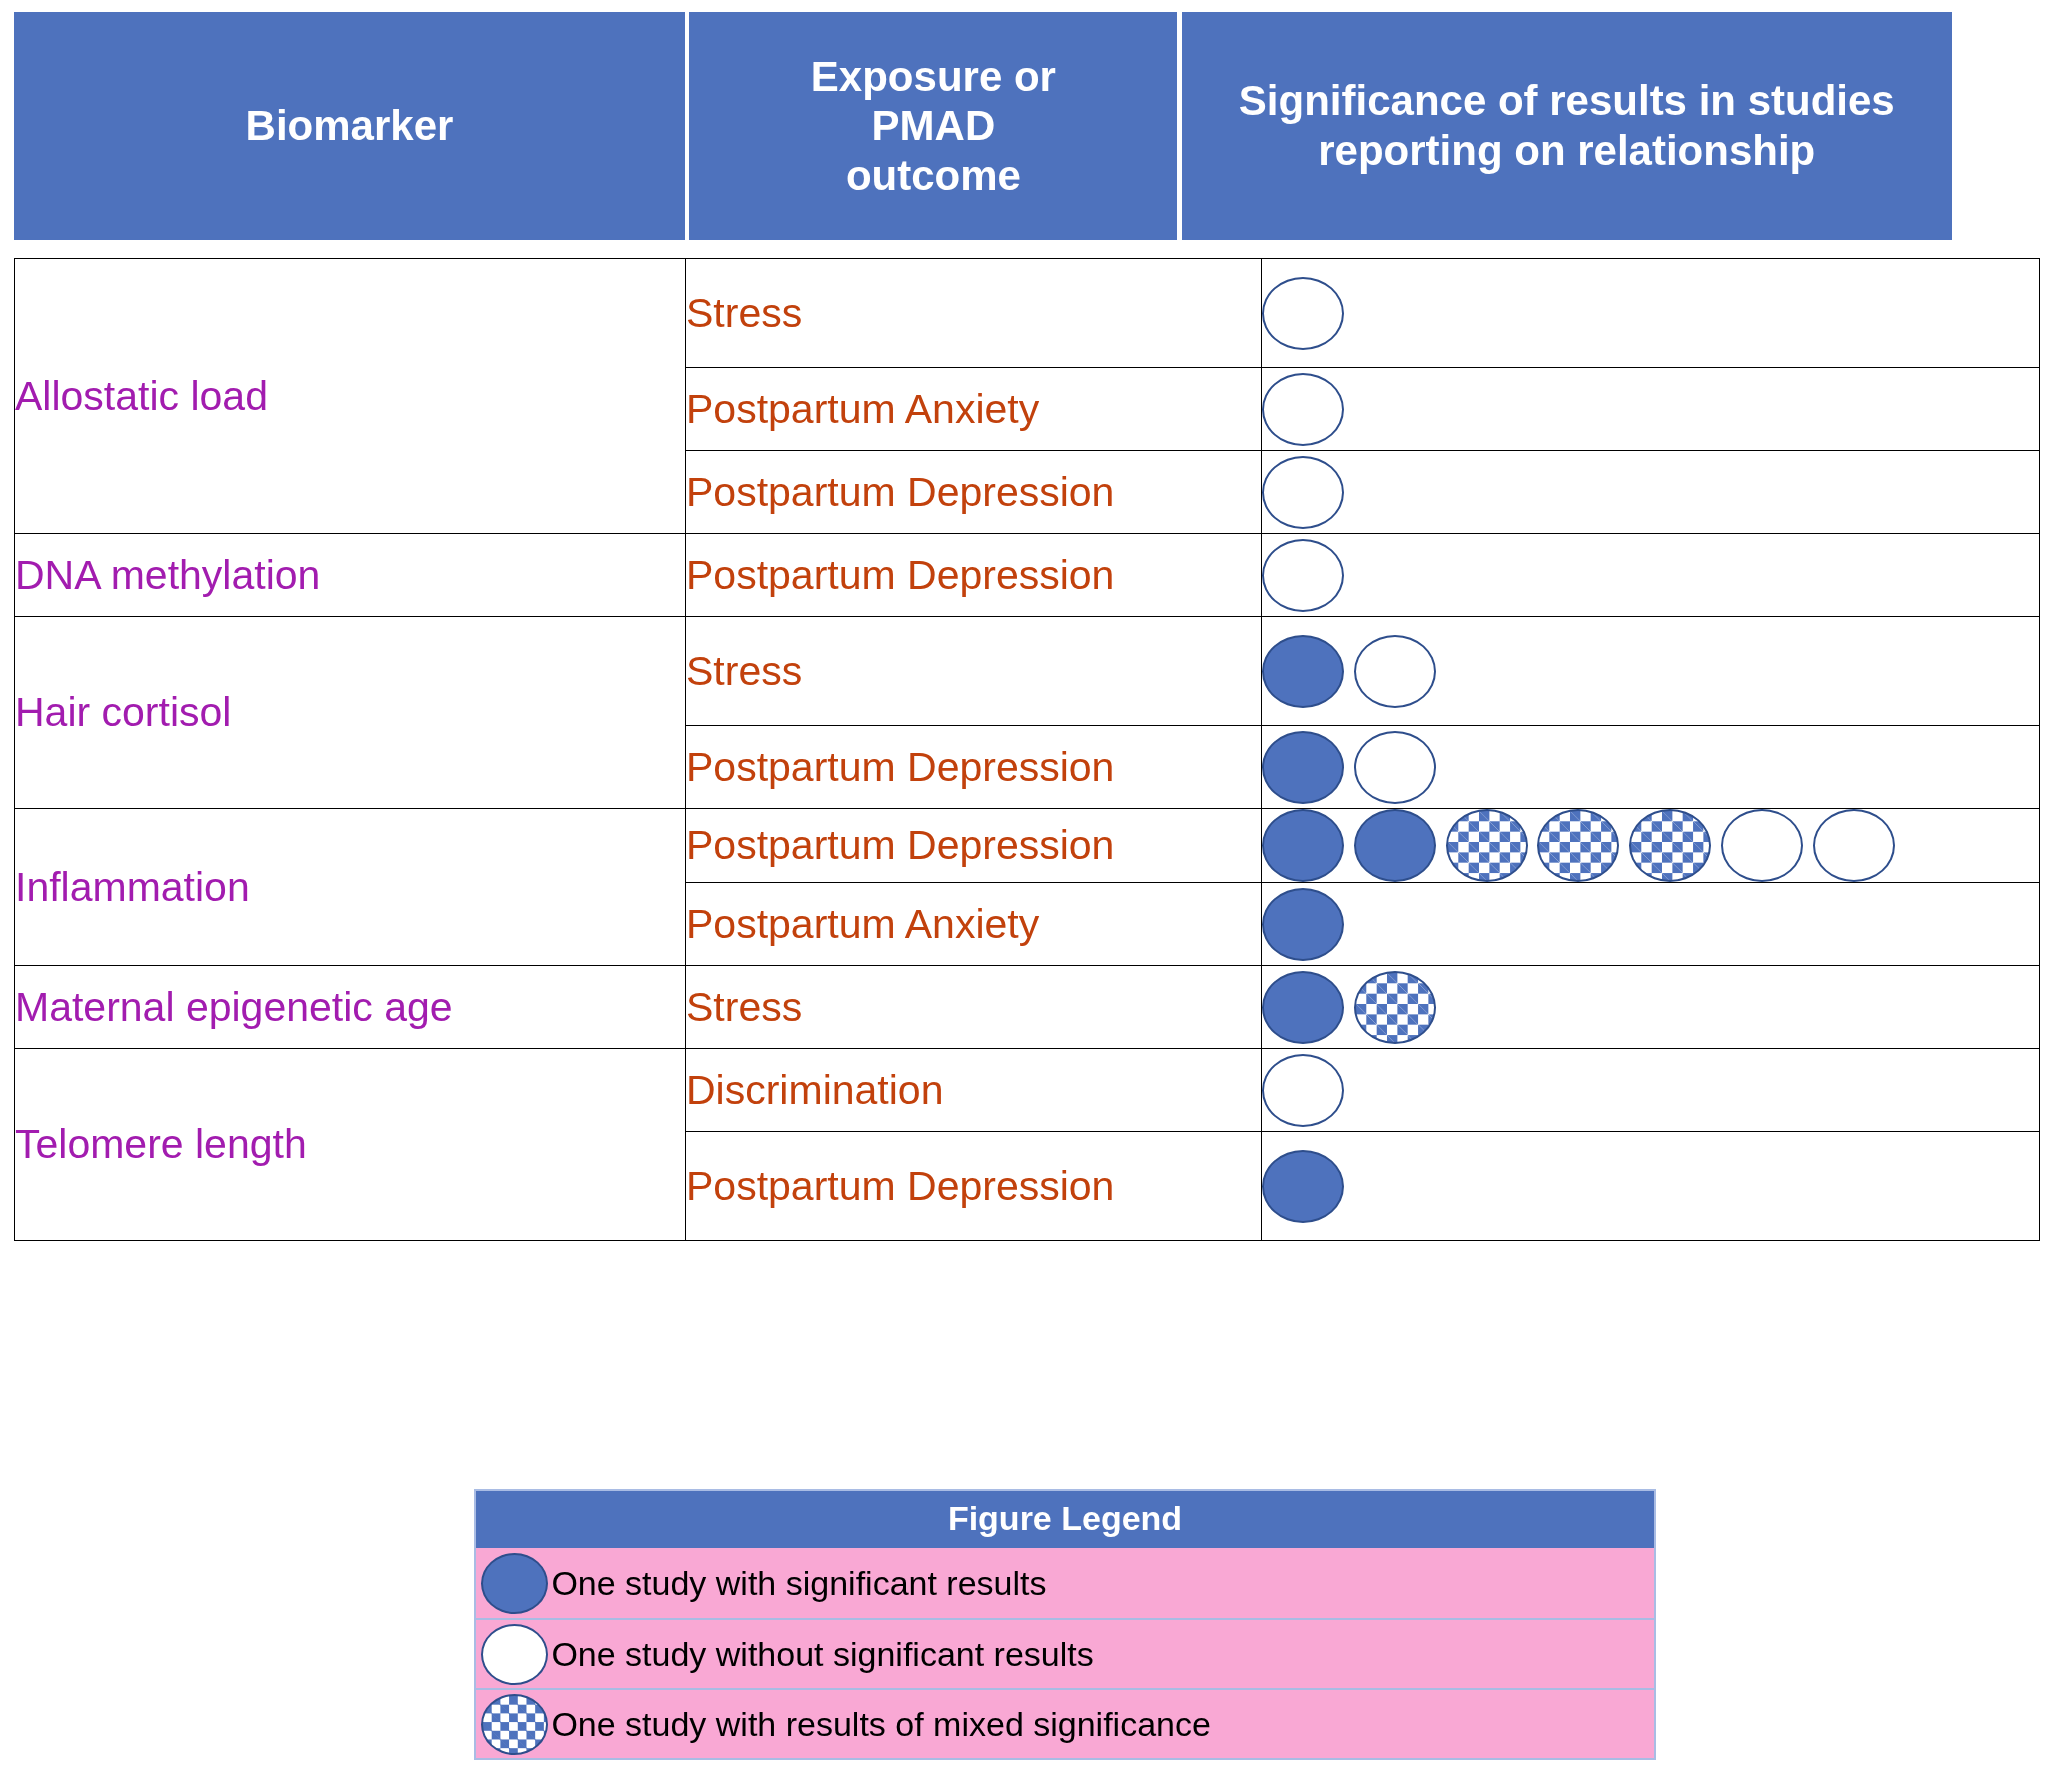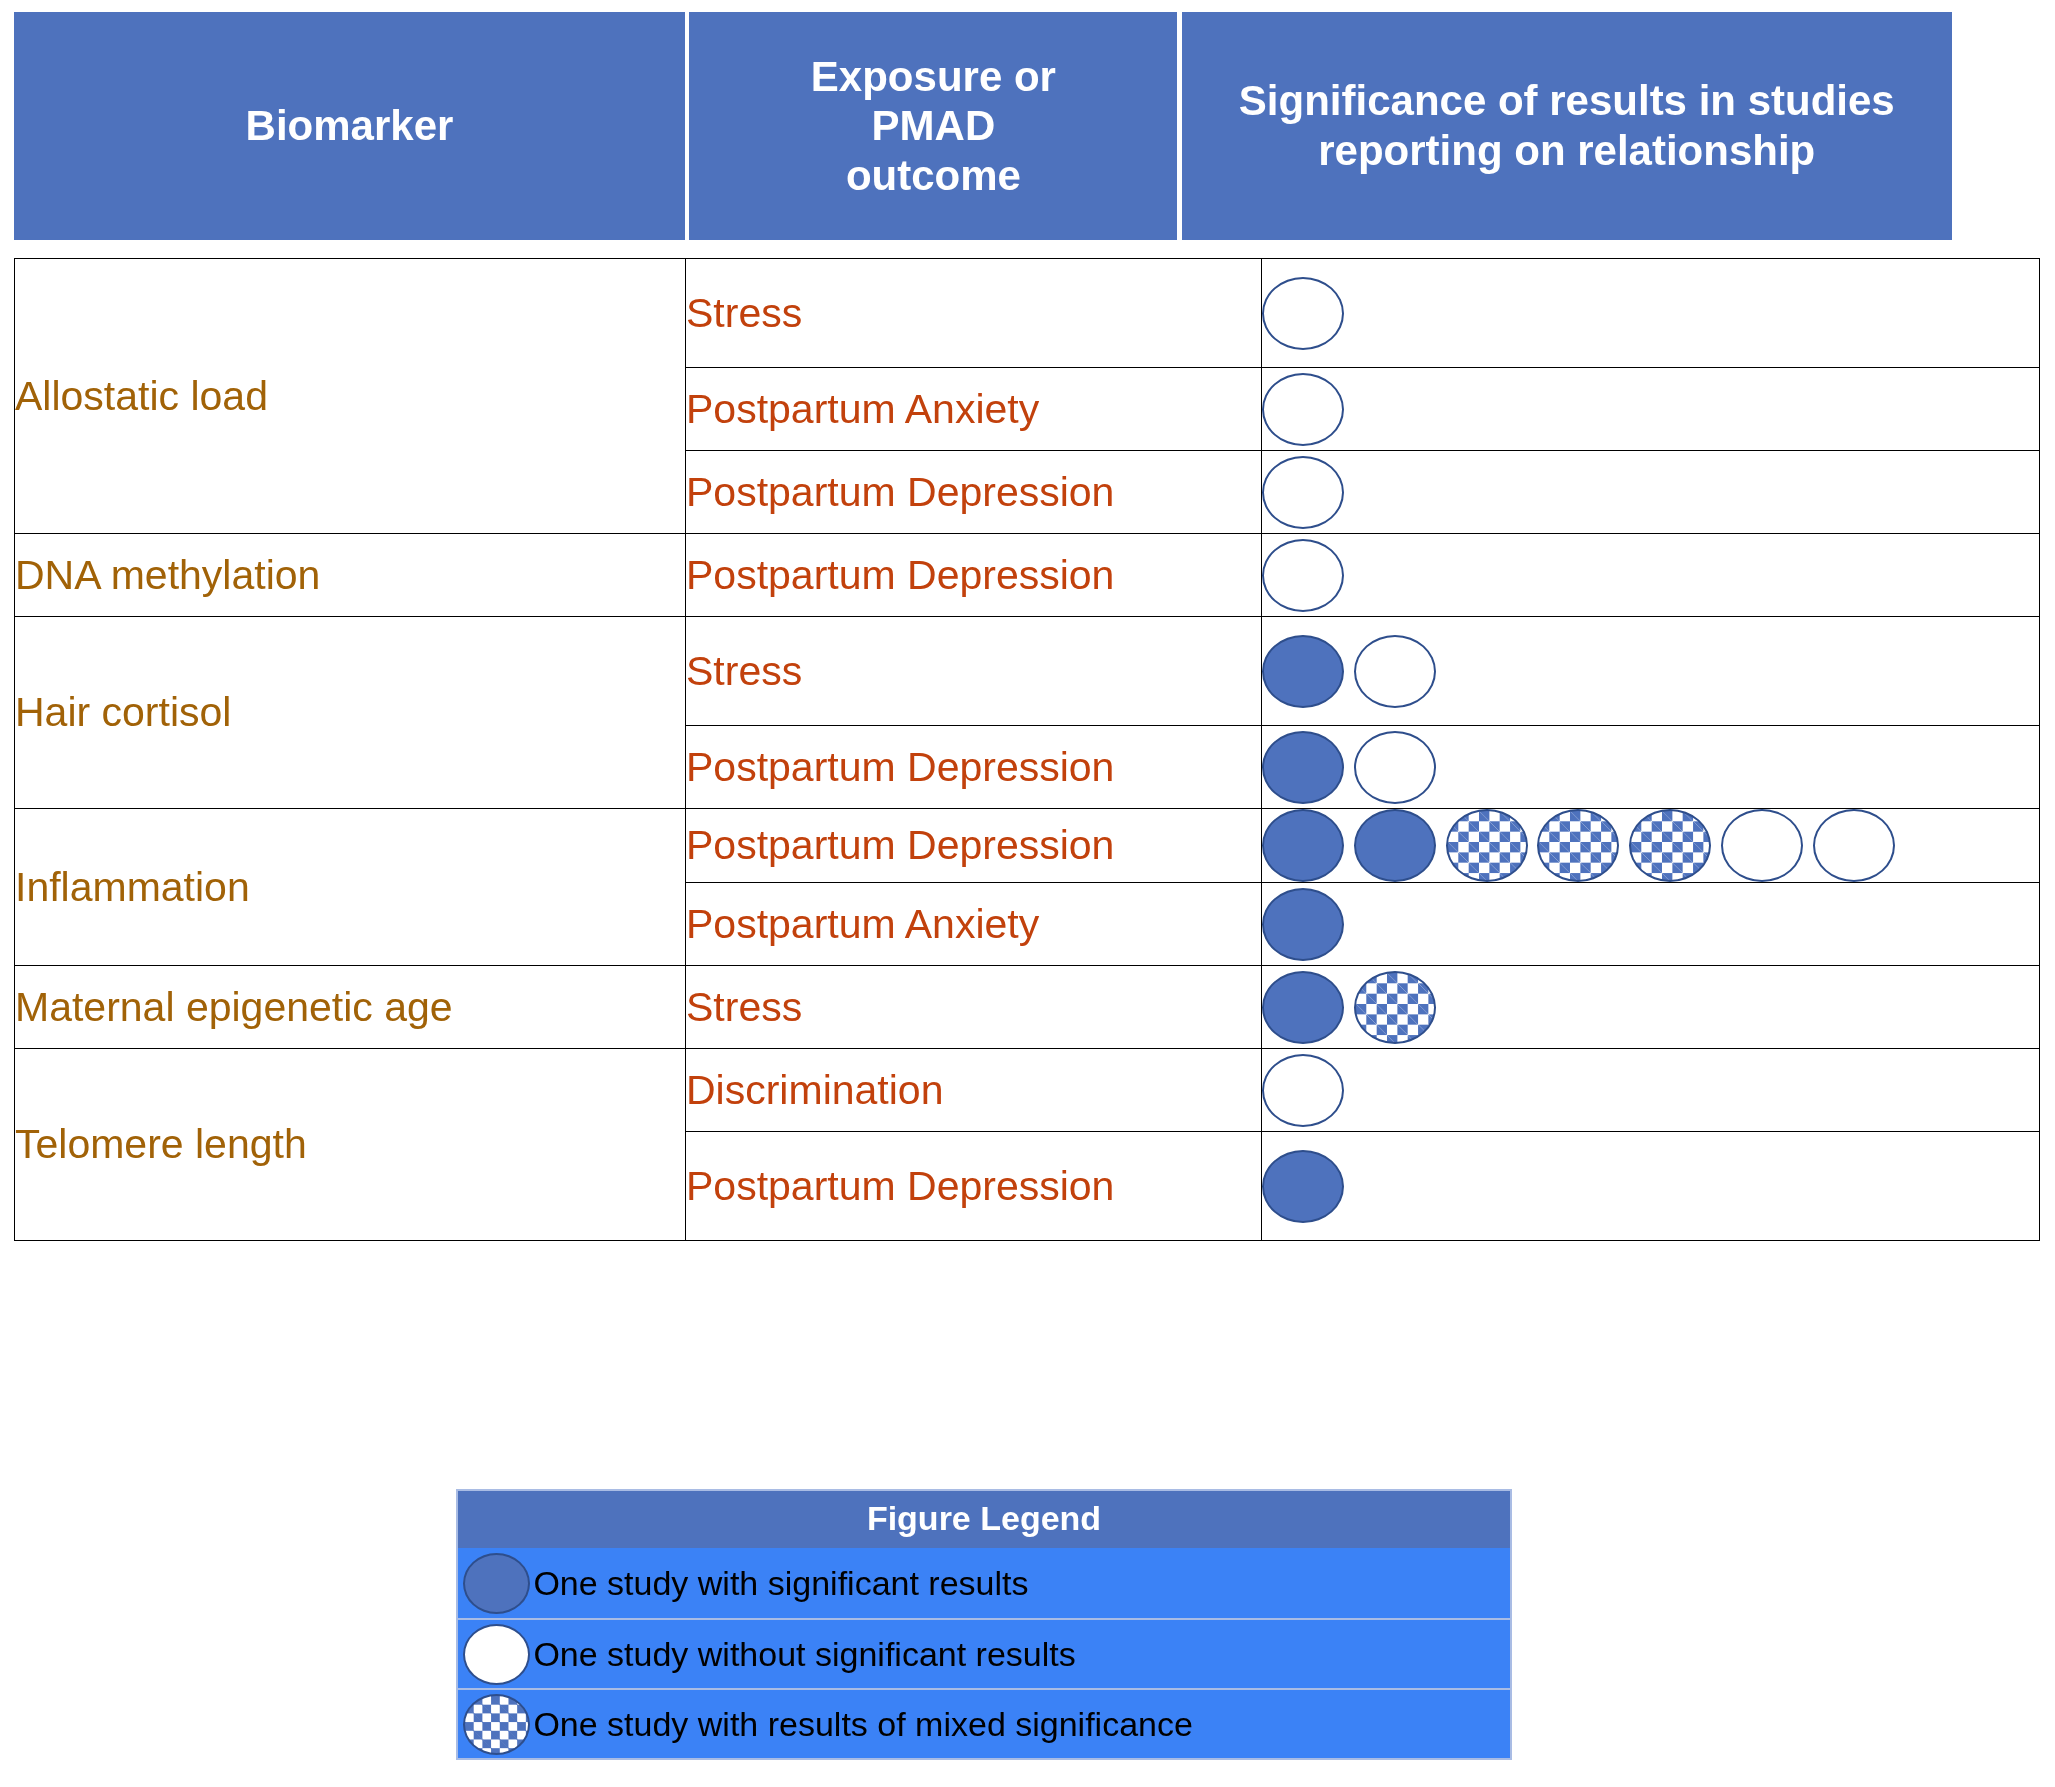--- a/index.html
+++ b/index.html
@@ -59,21 +59,21 @@
     vertical-align: middle;
     padding: 0;
     box-sizing: border-box;
   }
   .col-bio   { width: 671px; }
   .col-out   { width: 576px; }
   .col-sig   { width: 778px; }
 
   td.bio {
     font-size: 41px;
-    color: #a16207;
+    color: #a21caf;
     padding: 12px 0 0 14px;
     vertical-align: top;
     line-height: 1.0;
   }
   td.bio .biolabel { display: block; }
   td.out {
     font-size: 41px;
     color: #c2410c;
     padding-left: 13px;
     white-space: nowrap;
@@ -106,26 +106,26 @@
     background-image:
       linear-gradient(45deg, #4E72BD 25%, transparent 25%, transparent 75%, #4E72BD 75%),
       linear-gradient(45deg, #4E72BD 25%, transparent 25%, transparent 75%, #4E72BD 75%);
     background-size: 20.7px 20.7px;
     background-position: 0 0, 10.3px 10.3px;
   }
 
   
   .legend {
     position: absolute;
-    left: 456px;
+    left: 474px;
     top: 1489px;
-    width: 1056px;
+    width: 1182px;
     border: 2.2px solid #A9BCE4;
     box-sizing: border-box;
-    background: #3b82f6;
+    background: #f9a8d4;
   }
   .legend-title {
     background: #4E72BD;
     color: #ffffff;
     font-weight: bold;
     font-size: 34px;
     text-align: center;
     padding: 9.8px 0 12px 0;
     line-height: 1.05;
   }

